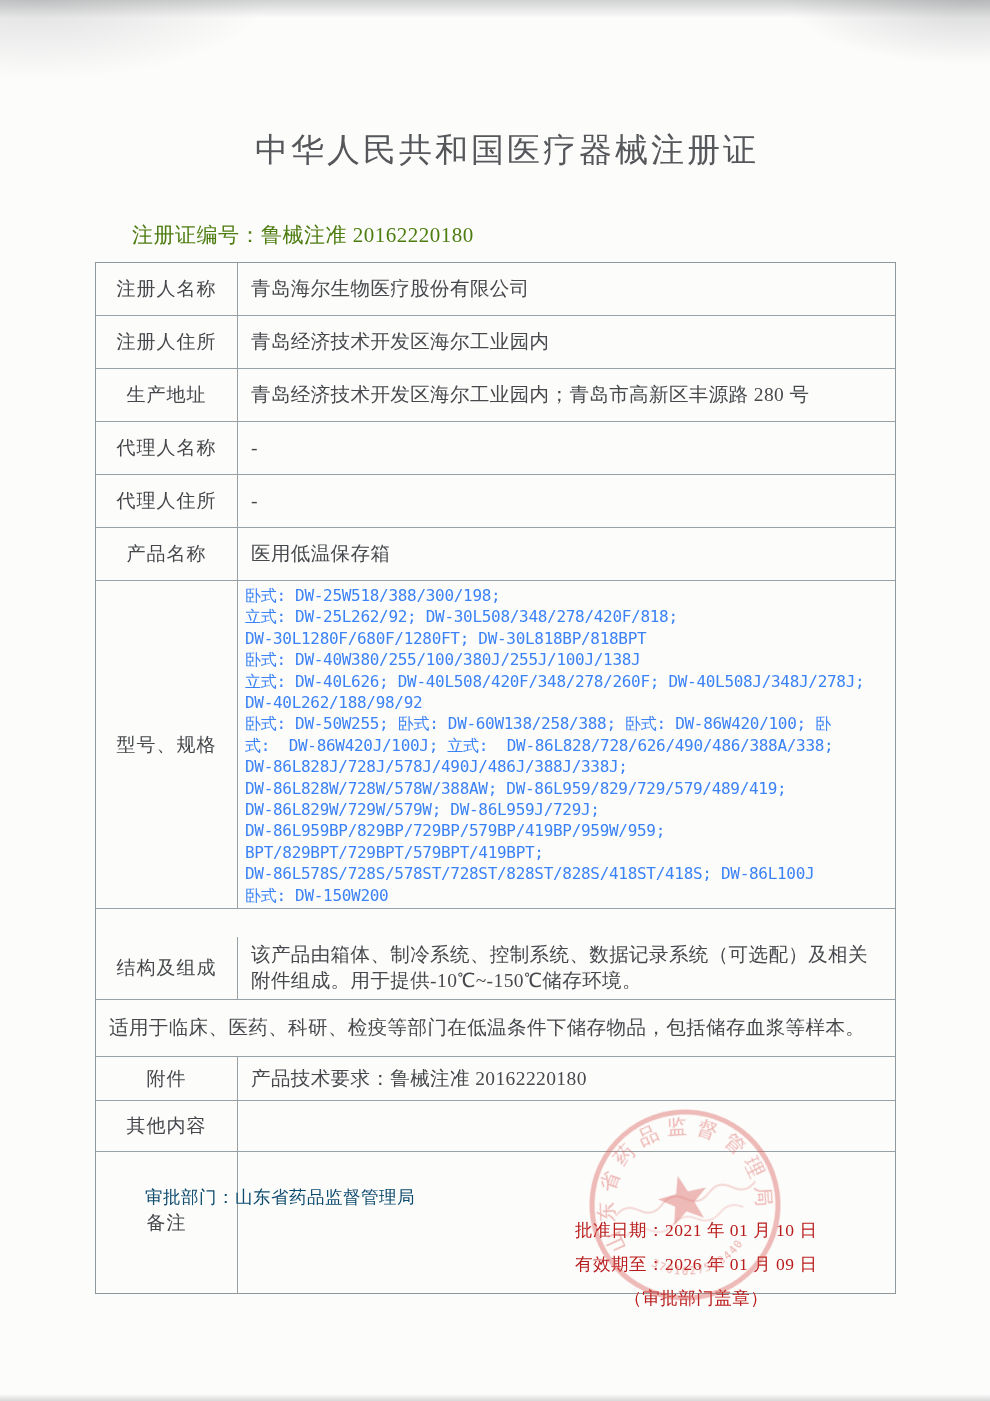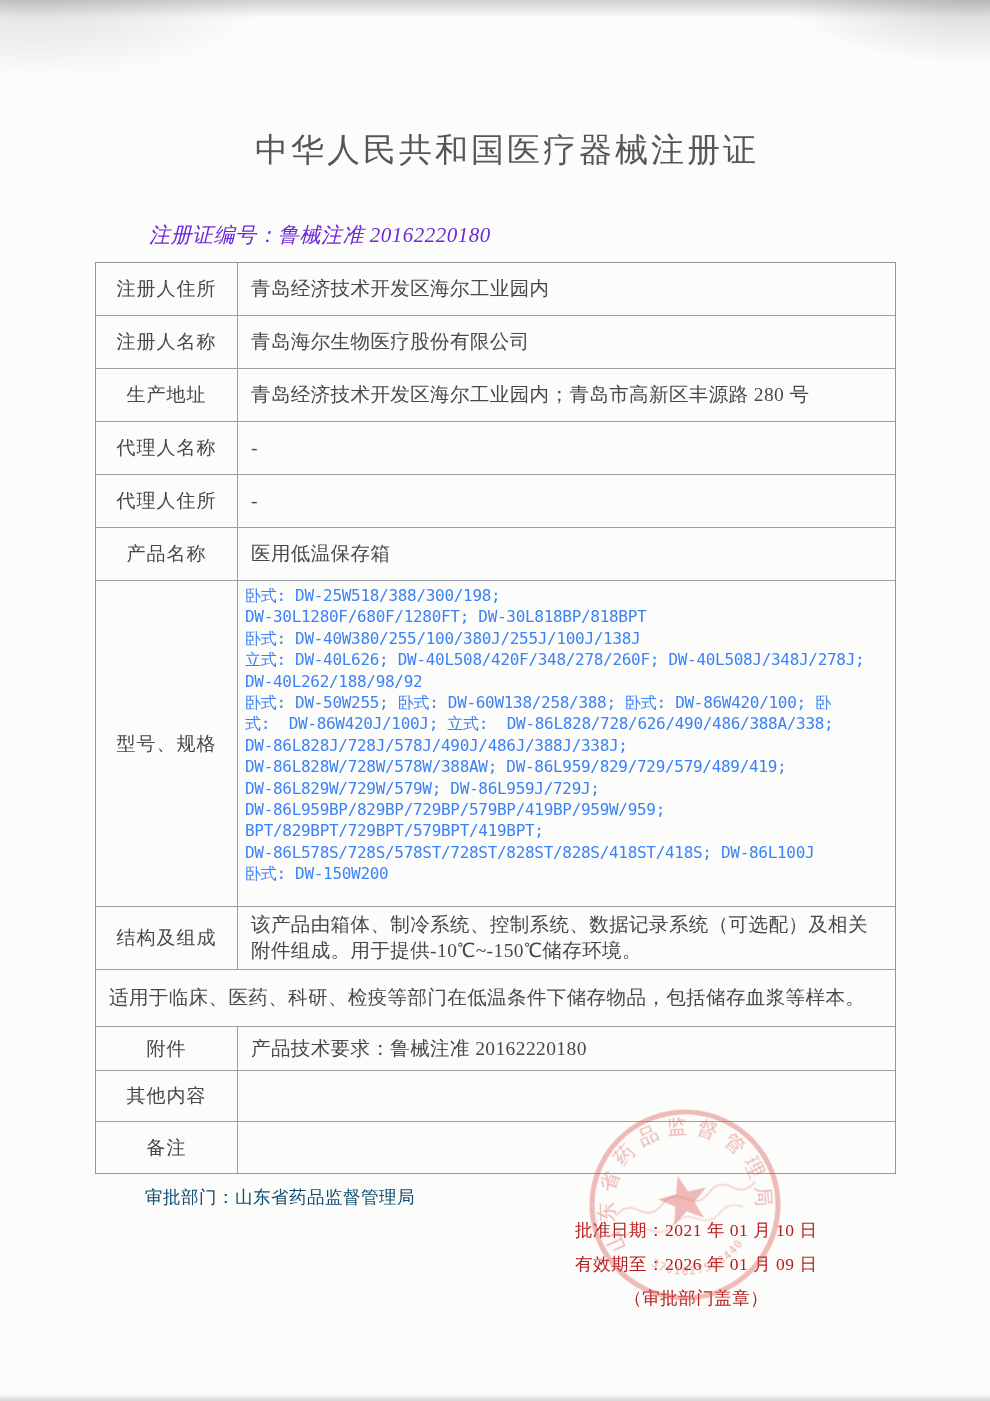--- a/index.html
+++ b/index.html
@@ -18,43 +18,43 @@
     background:radial-gradient(ellipse at 92% 0%, rgba(120,122,126,.30), transparent 65%); }
   .scan-bottom { position:absolute; bottom:0; left:0; width:100%; height:7px;
     background:linear-gradient(0deg, rgba(120,122,126,.28), transparent); }
 
   .title {
     position:absolute; top:116px; left:0; width:100%;
     text-align:center; font-size:33px; font-weight:500;
     letter-spacing:3px; color:#55575b; margin:12px;
   }
   .regno {
-    position:absolute; top:221px; left:149px;
-    font-size:21px; letter-spacing:.5px; color:#6d28d9;font-style:italic;
+    position:absolute; top:221px; left:132px;
+    font-size:21px; letter-spacing:.5px; color:#4d7c0f;
   }
 
   .cert-table {
     position:absolute; top:262px; left:95px; width:799px;
     border:1px solid #8f989d; background:rgba(255,255,255,.0);
   }
   .row { display:flex; border-bottom:1px solid #97a0a4; }
-  .row:last-child { border-bottom:none; }
+  .row:last-child { border-bottom:none;flex-direction:column; }
   .label-cell {
     width:137px; flex:0 0 137px; border-right:1px solid #97a0a4;
     display:flex; align-items:center; justify-content:center;
     font-size:19px; letter-spacing:1px; text-align:center; color:#45474b;
     padding:2px;
   }
   .content-cell {
     flex:1 1 auto; display:flex; align-items:center;
     padding:5px 14px 5px 13px; font-size:19.5px; line-height:26px;
     letter-spacing:.4px; color:#46484c; min-width:0;
   }
   .h53 { min-height:52px; } .h326 { min-height:325px; }
-  .h55 { min-height:54px; } .h57 { min-height:56px; }
+  .h55 { min-height:54px;margin-top:28px; } .h57 { min-height:56px; }
   .h44 { min-height:43px; } .h51 { min-height:50px; } .h52 { min-height:51px; }
 
   .models {
     display:block; align-items:flex-start;
     padding:4px 2px 2px 7px;
   }
   .model-line {
     font-family:"DejaVu Sans Mono", monospace;
     font-size:16px; line-height:21.4px; letter-spacing:-.3px;
     white-space:pre; color:#3b82f6; overflow:hidden;
@@ -79,27 +79,27 @@
   <div class="scan-corner-tl"></div>
   <div class="scan-corner-tr"></div>
   <div class="scan-bottom"></div>
 
   <h1 class="title">中华人民共和国医疗器械注册证</h1>
   <div class="regno">注册证编号：鲁械注准 20162220180</div>
 
   <div class="cert-table">
 
     <div class="row h53">
-      <div class="label-cell">注册人住所</div>
-      <div class="content-cell">青岛经济技术开发区海尔工业园内</div>
+      <div class="label-cell">注册人名称</div>
+      <div class="content-cell">青岛海尔生物医疗股份有限公司</div>
     </div>
 
     <div class="row h53">
-      <div class="label-cell">注册人名称</div>
-      <div class="content-cell">青岛海尔生物医疗股份有限公司</div>
+      <div class="label-cell">注册人住所</div>
+      <div class="content-cell">青岛经济技术开发区海尔工业园内</div>
     </div>
 
     <div class="row h53">
       <div class="label-cell">生产地址</div>
       <div class="content-cell">青岛经济技术开发区海尔工业园内；青岛市高新区丰源路 280 号</div>
     </div>
 
     <div class="row h53">
       <div class="label-cell">代理人名称</div>
       <div class="content-cell">-</div>
@@ -112,20 +112,21 @@
 
     <div class="row h53">
       <div class="label-cell">产品名称</div>
       <div class="content-cell">医用低温保存箱</div>
     </div>
 
     <div class="row h326">
       <div class="label-cell">型号、规格</div>
       <div class="content-cell models">
         <div class="model-line">卧式: DW-25W518/388/300/198;</div>
+        <div class="model-line">立式: DW-25L262/92; DW-30L508/348/278/420F/818;</div>
         <div class="model-line">DW-30L1280F/680F/1280FT; DW-30L818BP/818BPT</div>
         <div class="model-line">卧式: DW-40W380/255/100/380J/255J/100J/138J</div>
         <div class="model-line">立式: DW-40L626; DW-40L508/420F/348/278/260F; DW-40L508J/348J/278J;</div>
         <div class="model-line">DW-40L262/188/98/92</div>
         <div class="model-line">卧式: DW-50W255; 卧式: DW-60W138/258/388; 卧式: DW-86W420/100; 卧</div>
         <div class="model-line">式:  DW-86W420J/100J; 立式:  DW-86L828/728/626/490/486/388A/338;</div>
         <div class="model-line">DW-86L828J/728J/578J/490J/486J/388J/338J;</div>
         <div class="model-line">DW-86L828W/728W/578W/388AW; DW-86L959/829/729/579/489/419;</div>
         <div class="model-line">DW-86L829W/729W/579W; DW-86L959J/729J;</div>
         <div class="model-line">DW-86L959BP/829BP/729BP/579BP/419BP/959W/959;</div>

